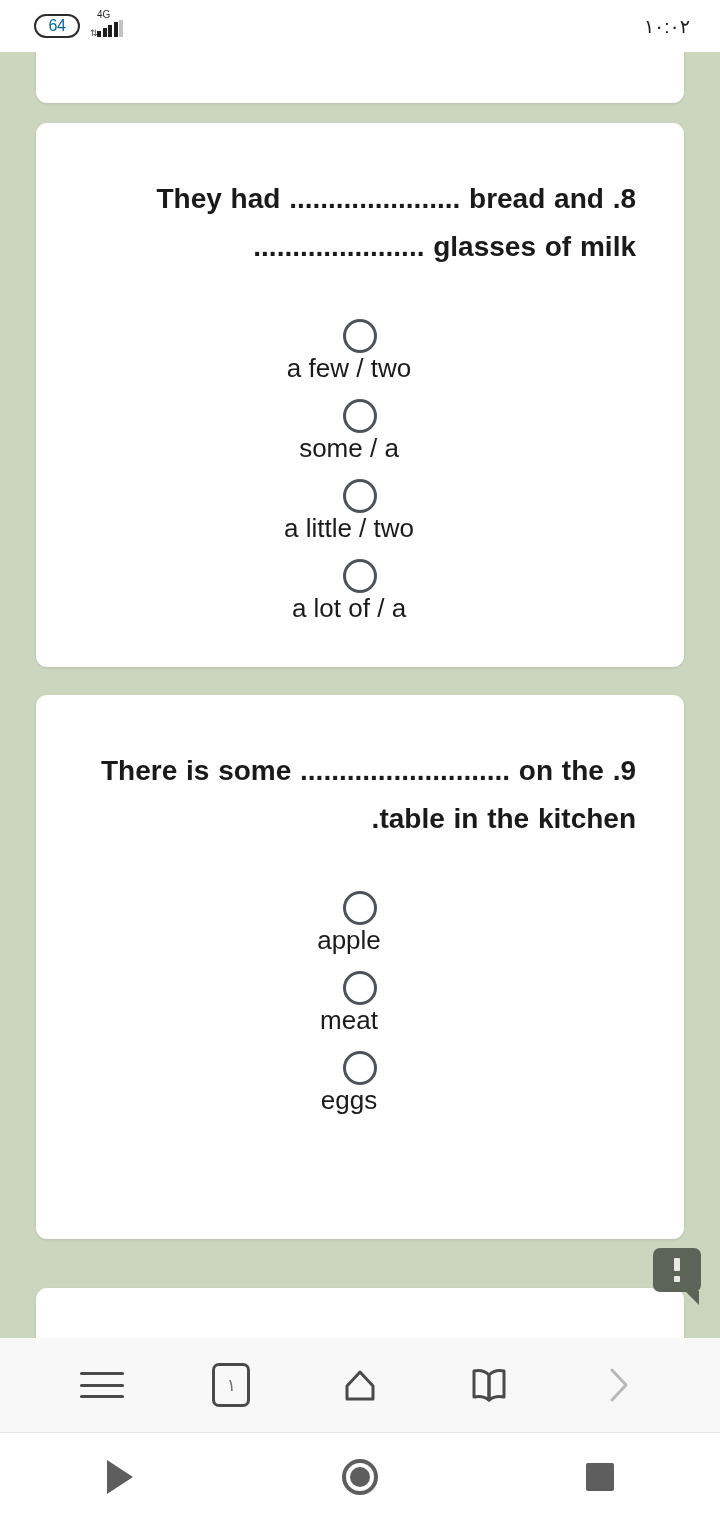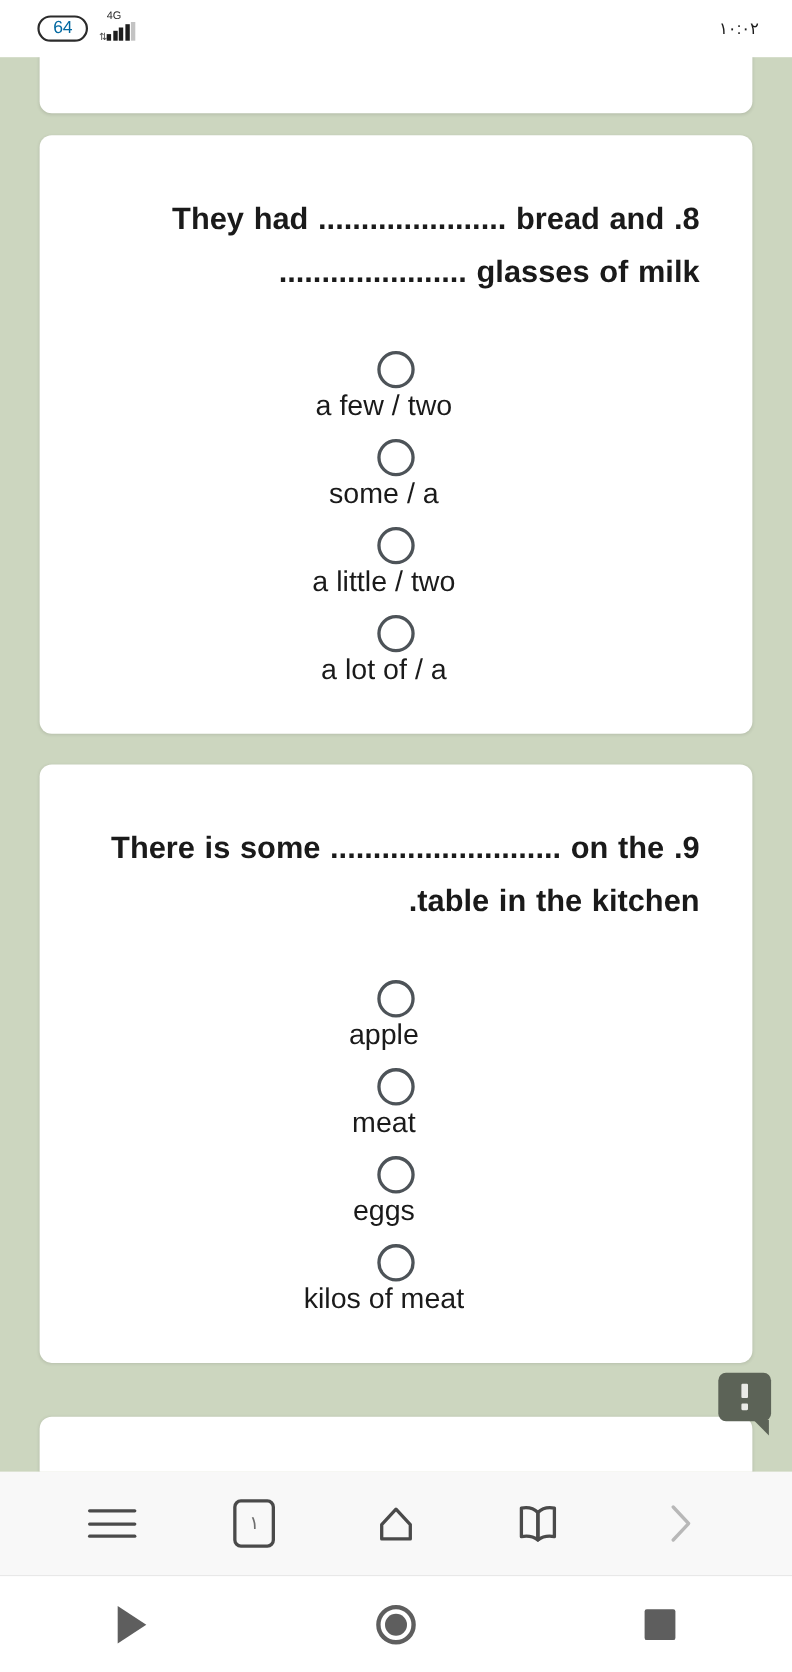--- a/index.html
+++ b/index.html
@@ -81,21 +81,21 @@
     bottom: 3px;
     left: 0px;
     font-size: 9px;
     line-height: 1;
     color: #4a4a4a;
     letter-spacing: -1px;
   }
   .status-right {
     margin-left: auto;
     padding-right: 30px;
-    font-size: 15px;
+    font-size: 19px;
     color: #1d1d1d;
     letter-spacing: 0.5px;
   }
 
   
   .page {
     position: absolute;
     top: 0; left: 0;
     width: 720px;
     height: 1338px;
@@ -350,24 +350,20 @@
         <span class="option-label">apple</span>
       </div>
       <div class="option-row">
         <span class="radio"></span>
         <span class="option-label">meat</span>
       </div>
       <div class="option-row">
         <span class="radio"></span>
         <span class="option-label">eggs</span>
       </div>
-      <div class="option-row">
-        <span class="radio"></span>
-        <span class="option-label">kilos of meat</span>
-      </div>
     </div>
   </div>
 
   <div class="card card-q10"></div>
 
   <div class="tooltip-bubble">
     <span class="bang"></span>
   </div>
 </div>
 

